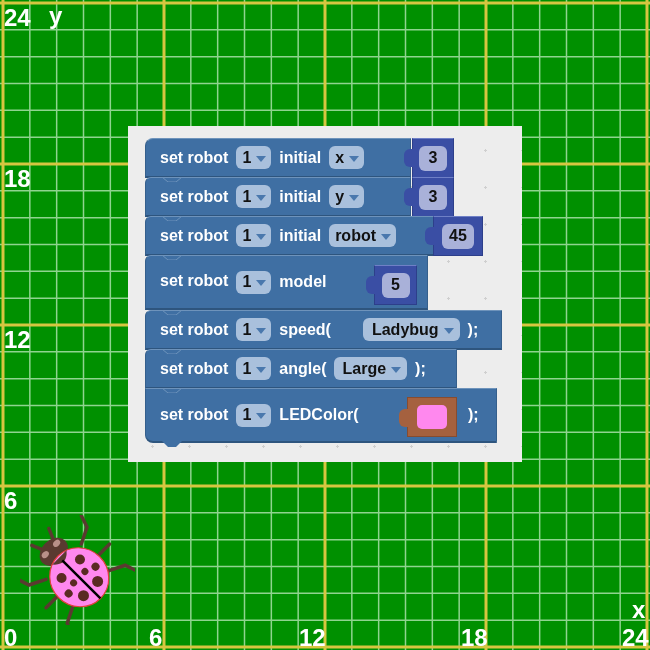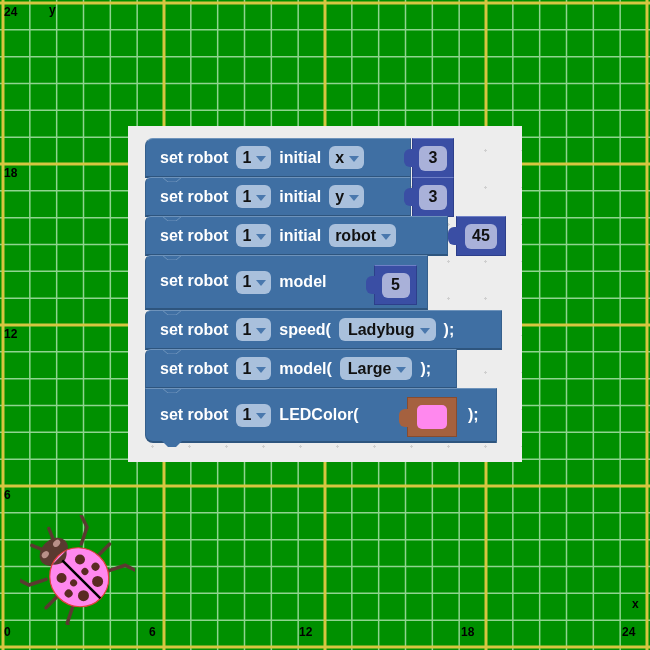--- a/index.html
+++ b/index.html
@@ -3,21 +3,21 @@
   <meta charset="utf-8">
   <style>
     * { box-sizing: border-box; margin: 0; padding: 0; }
     html, body { width: 650px; height: 650px; overflow: hidden; background: #fff; }
     body { position: relative; font-family: "Liberation Sans", sans-serif; }
 
     #stage { position: absolute; left: 0; top: 0; width: 650px; height: 650px; background: #009000; }
     #grid { position: absolute; left: 0; top: 0; }
 
     .axis-label {
-      position: absolute; color: #000000; font-weight: bold; font-size: 12px;
+      position: absolute; color: #ffffff; font-weight: bold; font-size: 24px;
       font-family: "Liberation Sans", sans-serif; line-height: 1;
     }
 
     #workspace {
       position: absolute; left: 128px; top: 126px; width: 394px; height: 336px;
       background: #ededed;
       background-image: radial-gradient(#cfcfcf 1px, transparent 1.2px);
       background-size: 37px 37px;
       background-position: 6px 6px;
     }
@@ -222,21 +222,21 @@
     <span class="tok">set robot</span>
     <span class="dd">
         <span>1</span>
         <span class="caret"></span>
       </span>
     <span class="tok">initial</span>
     <span class="dd">
         <span>robot</span>
         <span class="caret"></span>
       </span>
-    <div class="num-block" style="left:310px; width:50px;text-align:right;">
+    <div class="num-block" style="left:287px; width:50px;text-align:right;">
       <span class="tab"></span>
       <span class="num-field">45</span>
     </div>
   </div>
 
   <div class="block" style="top:129px; width:283px; height:55px;">
     <svg class="notch" viewBox="0 0 20 5">
         <path d="M0 0 L6 5 L14 5 L20 0" fill="none" stroke="#6e93bb" stroke-width="1"></path>
       </svg>
     <span class="tok" style="margin-top:-2px;">set robot</span>
@@ -254,37 +254,37 @@
   <div class="block" style="top:184px; width:357px;">
     <svg class="notch" viewBox="0 0 20 5">
         <path d="M0 0 L6 5 L14 5 L20 0" fill="none" stroke="#6e93bb" stroke-width="1"></path>
       </svg>
     <span class="tok">set robot</span>
     <span class="dd">
         <span>1</span>
         <span class="caret"></span>
       </span>
     <span class="tok">speed(</span>
-    <span class="dd" style="padding:0 6px 0 9px;">
+    <span class="dd" style="padding:0 6px 0 9px;margin-left:24px;">
         <span>Ladybug</span>
         <span class="caret"></span>
       </span>
     <span class="tok">);</span>
   </div>
 
   <div class="block" style="top:223px; width:312px;">
     <svg class="notch" viewBox="0 0 20 5">
         <path d="M0 0 L6 5 L14 5 L20 0" fill="none" stroke="#6e93bb" stroke-width="1"></path>
       </svg>
     <span class="tok">set robot</span>
     <span class="dd">
         <span>1</span>
         <span class="caret"></span>
       </span>
-    <span class="tok">model(</span>
+    <span class="tok">angle(</span>
     <span class="dd" style="padding:0 6px 0 8px;">
         <span>Large</span>
         <span class="caret"></span>
       </span>
     <span class="tok">);</span>
   </div>
 
   <div class="block" style="top:262px; width:352px; height:55px; border-radius:0 0 0 8px;">
     <svg class="notch" viewBox="0 0 20 5">
         <path d="M0 0 L6 5 L14 5 L20 0" fill="none" stroke="#6e93bb" stroke-width="1"></path>

